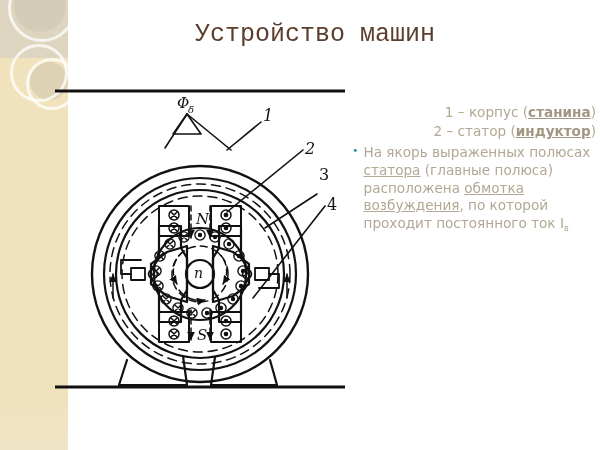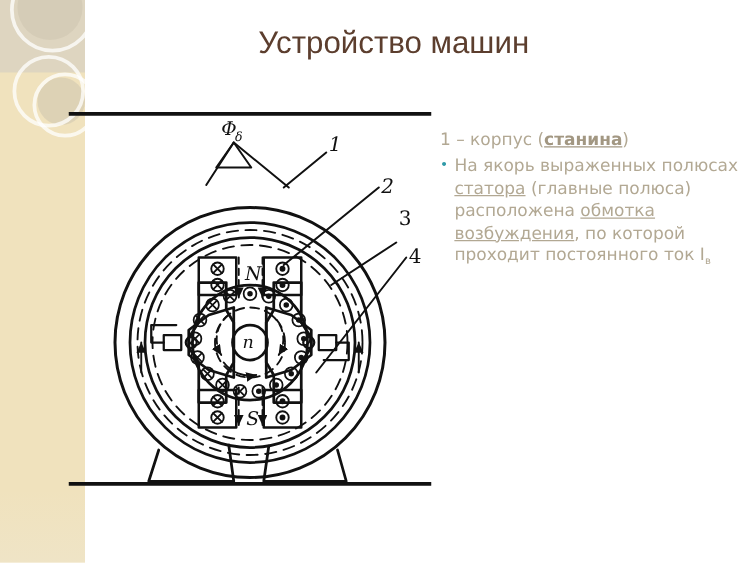--- a/index.html
+++ b/index.html
@@ -18,31 +18,31 @@
   #deco .d1{left:14px;top:-20px;width:52px;height:52px;}
   #deco .r2{left:10px;top:44px;width:52px;height:52px;}
   #deco .r3{left:26px;top:58px;width:46px;height:46px;}
   #deco .d2{left:30px;top:62px;width:38px;height:38px;}
   #deco .fade{position:absolute;left:0;bottom:0;width:68px;height:58px;
         background:linear-gradient(to bottom,rgba(240,226,189,0),#efe4c6);}
 
   
   #title{position:absolute;left:150px;top:20px;width:330px;
     text-align:center;color:#5c3e2e;font-size:25px;line-height:1.18;
-    font-family:Liberation Sans, sans-serif;}
+    font-family:Liberation Mono, monospace;}
   #title .l2{display:block;}
 
   
   #diagram{position:absolute;left:55px;top:88px;width:290px;height:305px;}
   #diagram svg{display:block;}
 
   
   #legend{position:absolute;left:352px;top:104px;width:244px;
     color:#b2a893;font-size:13.6px;line-height:1.315;}
-  #legend .row{display:block;margin:0 0 1px 0;}
+  #legend .row{display:block;margin:0 0 1px 0;text-align:right;}
   #legend .bulletrow{display:flex;align-items:flex-start;margin-top:3px;}
   #legend .bullet{color:#2f9aa8;font-size:11px;line-height:1.35;margin-right:5px;flex:0 0 auto;}
   #legend .btext{flex:1 1 auto;}
   #legend .bold{font-weight:bold;text-decoration:underline;color:#a29782;}
   #legend .u{text-decoration:underline;}
   #legend sub{font-size:8px;vertical-align:baseline;position:relative;top:3px;}
 </style>
 </head>
 <body>
 
@@ -216,20 +216,21 @@
     <text x="264" y="92" font-size="16">3</text>
     <text x="272" y="122" font-size="16">4</text>
   </g>
 </svg>
 </div>
 
 <div id="legend">
 
   <div class="row"><span>1 – корпус (</span><span class="bold">станина</span><span>)</span></div>
 
+  <div class="row"><span>2 – статор (</span><span class="bold">индуктор</span><span>)</span></div>
 
   <div class="bulletrow">
     <span class="bullet">•</span>
     <span class="btext"><span>На якорь выраженных полюсах </span><span class="u">статора</span><span> (главные полюса) расположена </span><span class="u">обмотка возбуждения</span><span>, по которой проходит постоянного ток I</span><sub>в</sub></span>
   </div>
 
 
 </div>
 
 </body></html>

